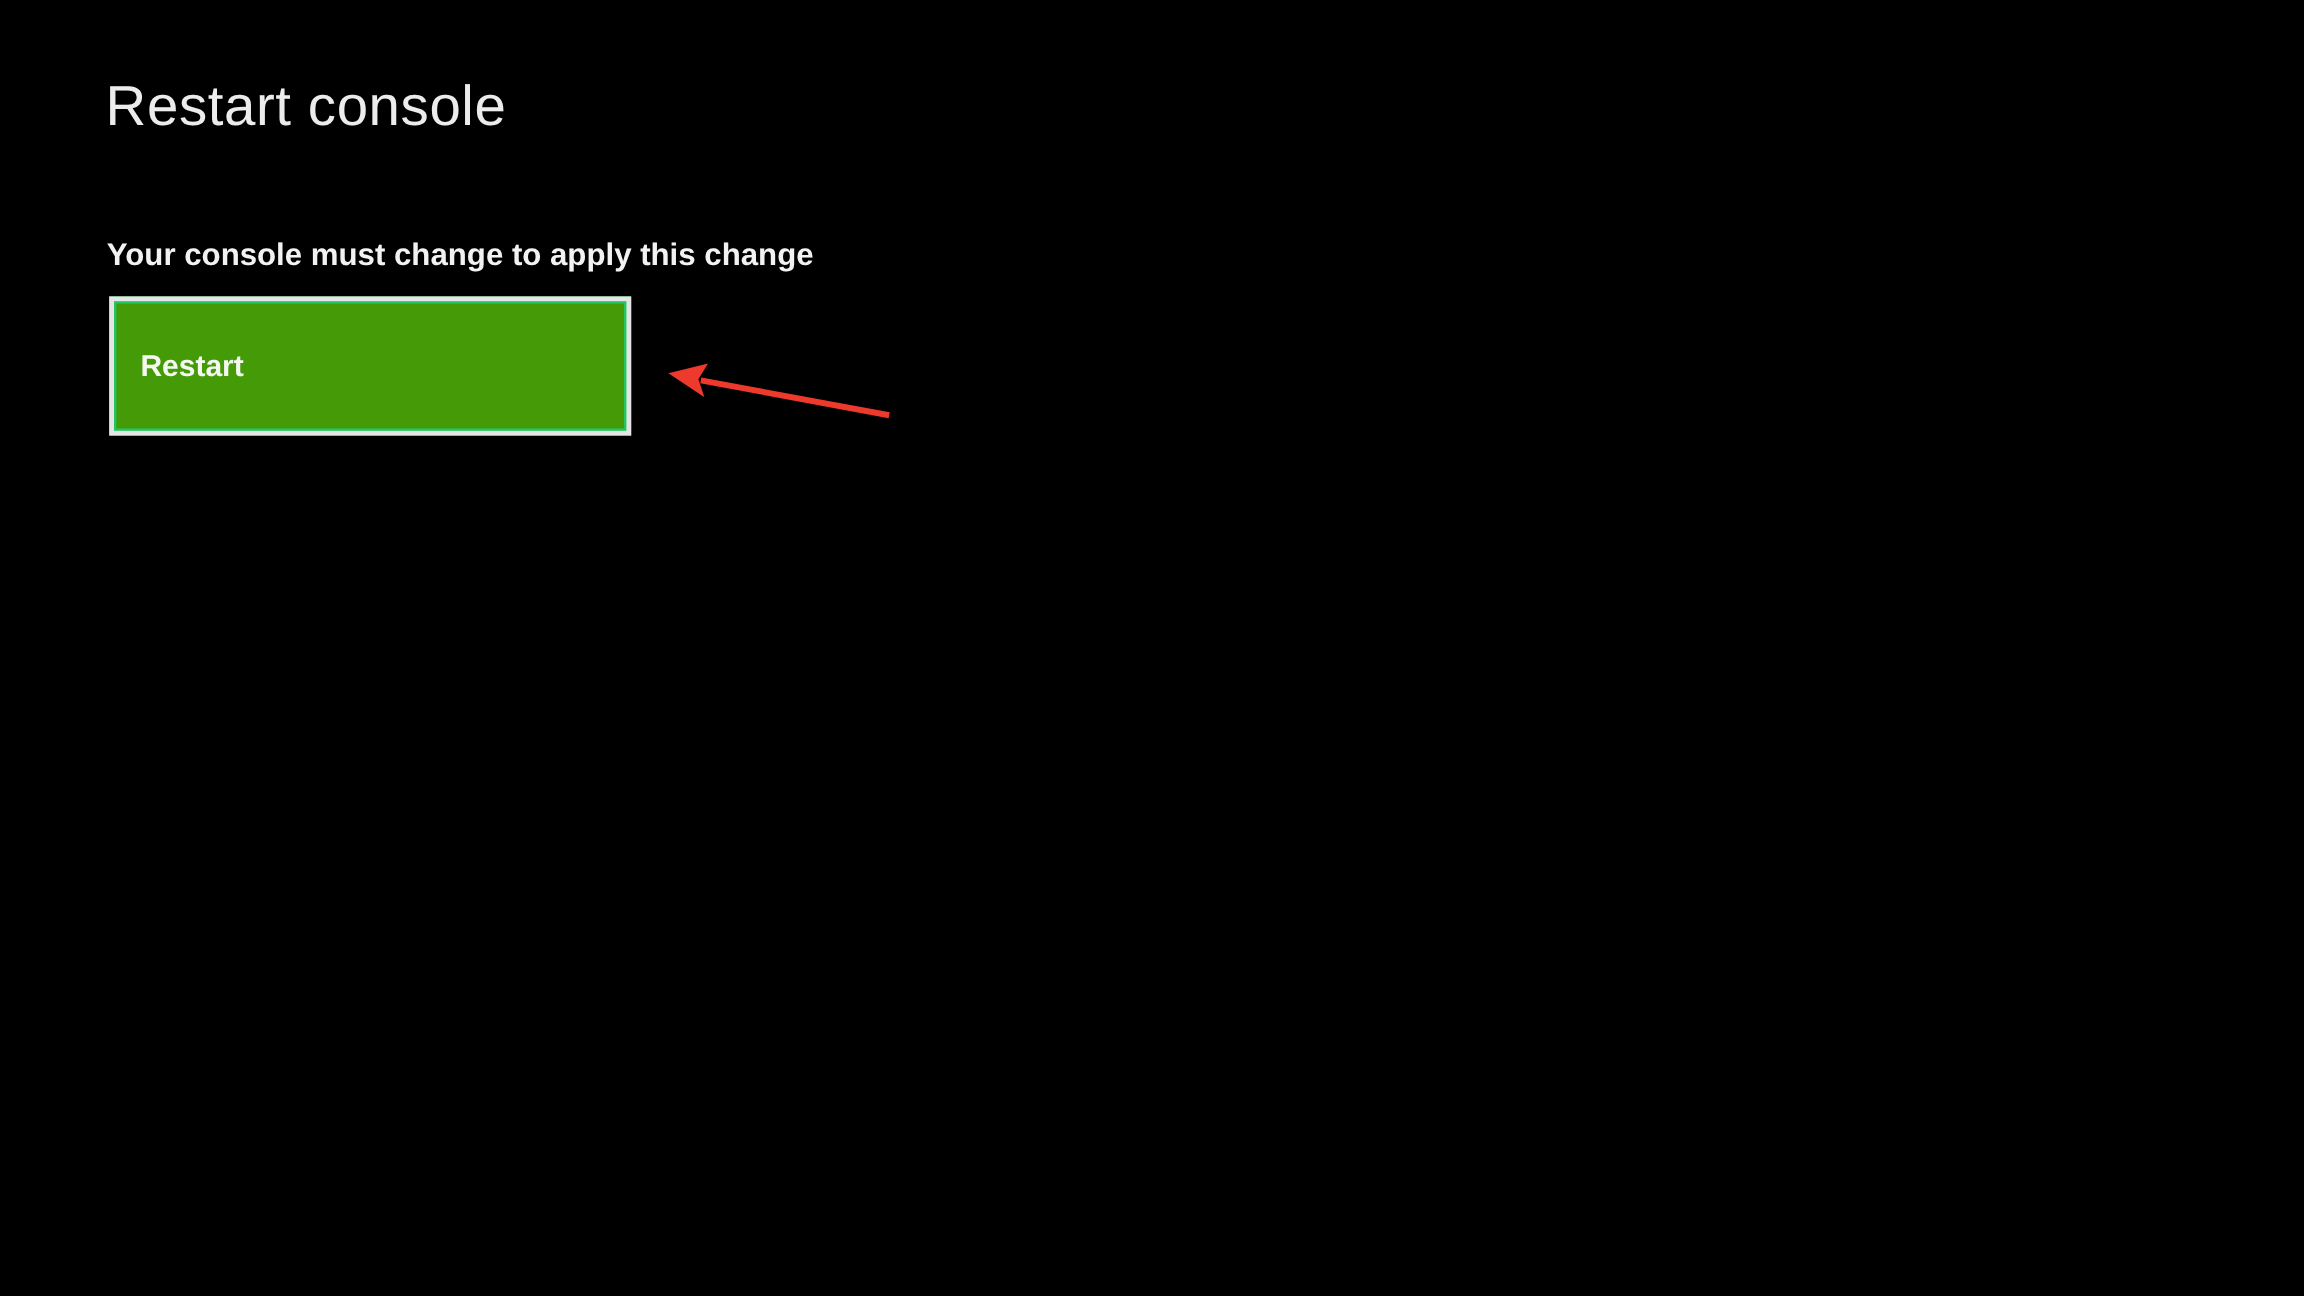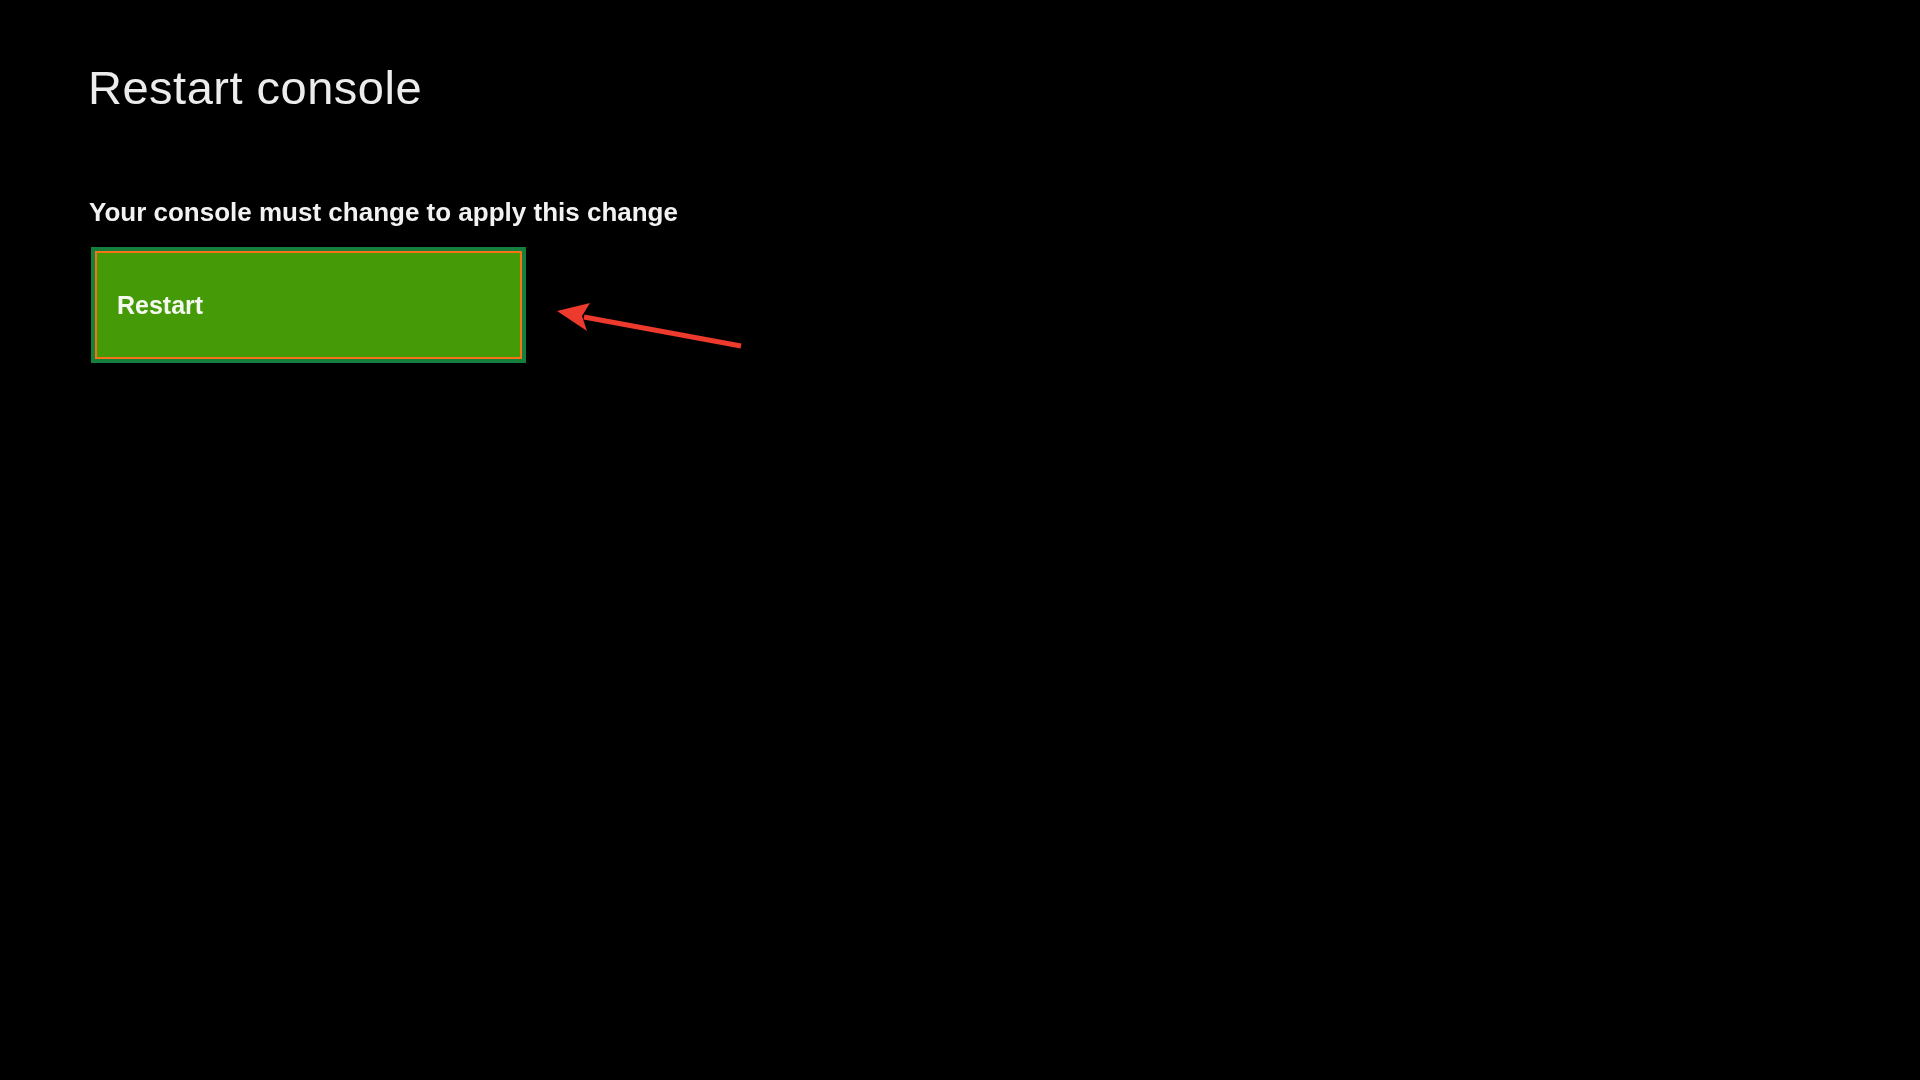--- a/index.html
+++ b/index.html
@@ -42,22 +42,22 @@
     white-space: nowrap;
   }
 
   .restart-button {
     position: absolute;
     left: 91px;
     top: 247px;
     width: 435px;
     height: 116px;
     box-sizing: border-box;
-    border: 4px solid #15803d;   
-    background: #f97316;         
+    border: 4px solid #e5e5e5;   
+    background: #22c55e;         
     padding: 2px;
     cursor: pointer;
   }
 
   .restart-button-fill {
     width: 100%;
     height: 100%;
     box-sizing: border-box;
     background: #459b07;         
     display: flex;

